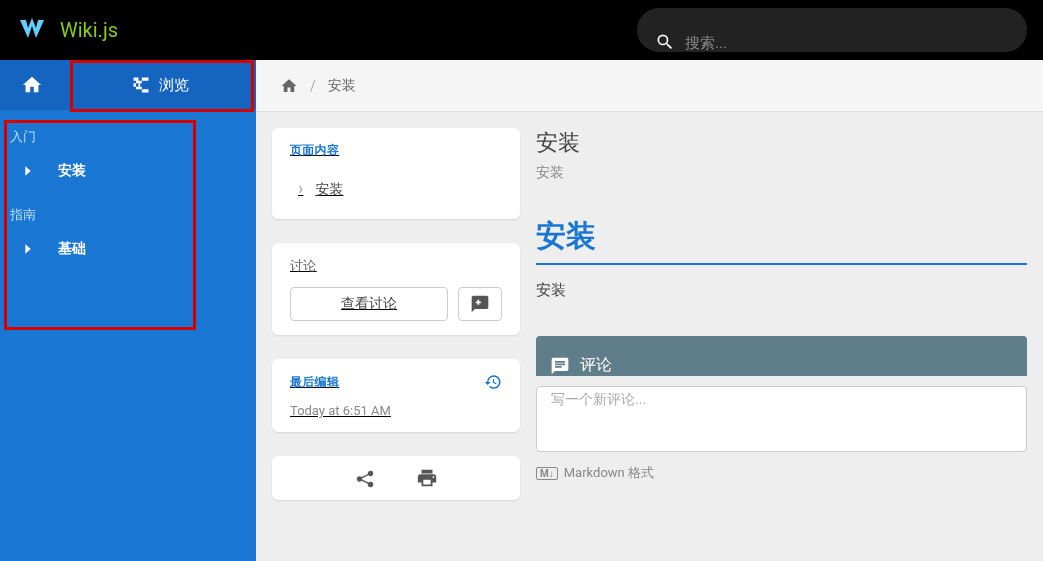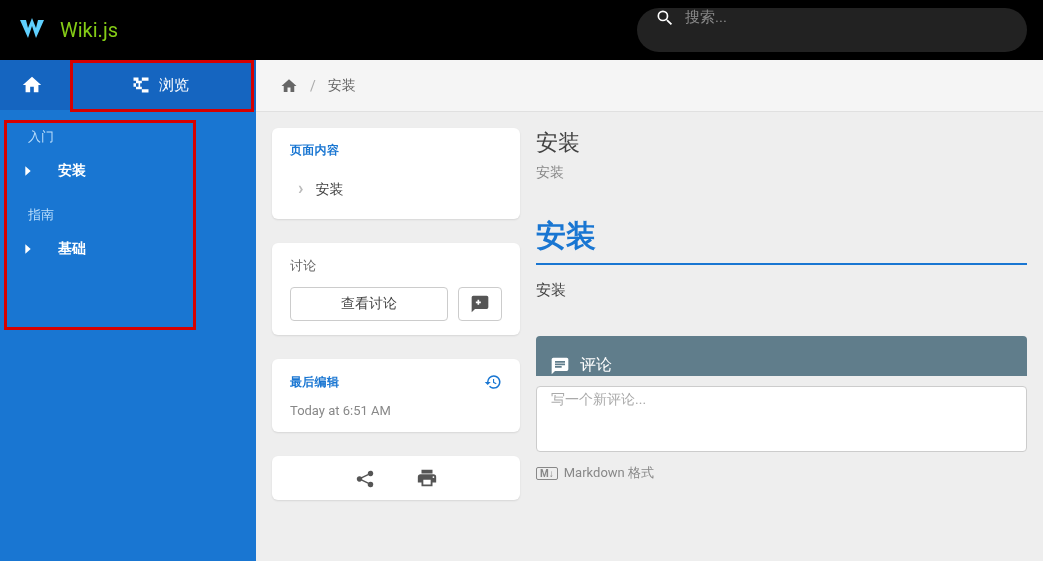--- a/index.html
+++ b/index.html
@@ -1,40 +1,40 @@
 <!DOCTYPE html>
 <html><head>
   <meta charset="utf-8">
   <style>
     * { margin:0; padding:0; box-sizing:border-box; font-family: -apple-system, Roboto, Arial, sans-serif; }
     body { width:1043px; height:561px; overflow:hidden; background:#f5f5f5; }
     .topbar { height:60px; background:#000; display:flex; align-items:center; padding:0 16px; }
     .logo { width:32px; height:32px; margin-right:12px; }
     .site-title { color:#84cc16; font-size:20px; font-weight:400; }
     .topbar-spacer { flex:1; }
-    .search { background:#222; border-radius:28px; height:44px; width:390px; display:flex; align-items:flex-start; padding:0 18px; color:#aaa; }
+    .search { background:#222; border-radius:28px; height:44px; width:390px; display:flex; align-items:flex-end; padding:0 18px; color:#aaa; }
     .search input { background:transparent; border:none; color:#fff; font-size:15px; margin-left:10px; outline:none; flex:1; }
     .search input::placeholder { color:#888; }
     .layout { display:flex; height:501px; }
     .sidebar { width:256px; background:#1976d2; color:#fff; position:relative; }
     .nav-row { height:50px; display:flex; }
     .home-btn { width:64px; display:flex; align-items:center; justify-content:center; background:#1565c0; }
     .browse-btn { flex:1; display:flex; align-items:center; justify-content:center; background:#1565c0; }
     .browse-btn svg, .home-btn svg { fill:#fff; }
     .browse-btn span { margin-left:8px; font-size:15px; }
     .red-box-1 { position:absolute; top:0; left:70px; width:184px; height:52px; border:3px solid #d60000; pointer-events:none; }
     .red-box-2 { position:absolute; top:60px; left:4px; width:192px; height:210px; border:3px solid #d60000; pointer-events:none; }
-    .side-section-title { font-size:13px; color:#bbdefb; padding:18px 28px 8px; }
+    .side-section-title { font-size:13px; color:#bbdefb; padding:18px 10px 8px; }
     .side-item { display:flex; align-items:center; padding:8px 16px 8px 20px; font-size:14px; font-weight:600; cursor:pointer; }
     .side-item svg { margin-right:22px; }
     .main { flex:1; display:flex; flex-direction:column; background:#eee; overflow:auto; }
     .breadcrumb { height:52px; background:#f5f5f5; display:flex; align-items:center; padding:0 24px; font-size:14px; color:#666; border-bottom:1px solid #e0e0e0; }
     .breadcrumb .sep { margin:0 12px; color:#aaa; }
     .content-row { display:flex; padding:16px; gap:16px; }
-    .left-col { width:248px; display:flex; flex-direction:column; gap:24px; }
+    .left-col { width:248px; display:flex; flex-direction:column; gap:24px;text-decoration:underline; }
     .right-col { flex:1; display:flex; flex-direction:column; gap:16px; }
     .card { background:#fff; border-radius:6px; box-shadow:0 1px 2px rgba(0,0,0,.1); padding:14px 18px; }
     .card-title { font-size:12px; color:#1976d2; font-weight:600; margin-bottom:12px; letter-spacing:.3px; }
     .toc-item { font-size:14px; color:#444; padding:6px 0 6px 8px; }
     .toc-item::before { content:'›'; font-size:18px; color:#bbb; margin-right:12px; font-weight:bold; }
     .disc-row { display:flex; gap:10px; margin-top:12px; }
     .disc-btn { flex:1; height:34px; border:1px solid #ccc; border-radius:4px; background:#fff; font-size:14px; color:#444; cursor:pointer; }
     .disc-add { width:44px; height:34px; border:1px solid #ccc; border-radius:4px; background:#fff; display:flex; align-items:center; justify-content:center; cursor:pointer; }
     .last-edit-card .card-title { display:flex; justify-content:space-between; align-items:center;gap:44px; }
     .author { font-size:16px; color:#333; }

